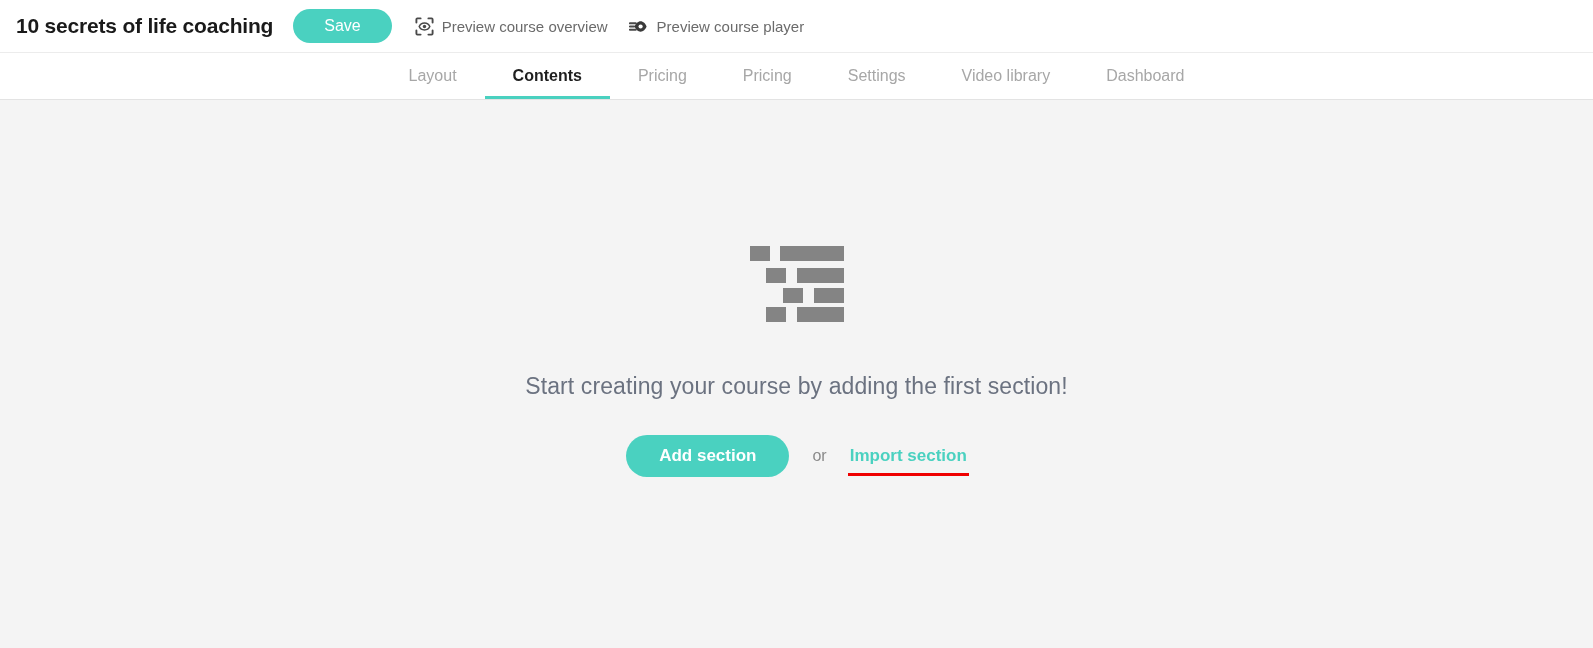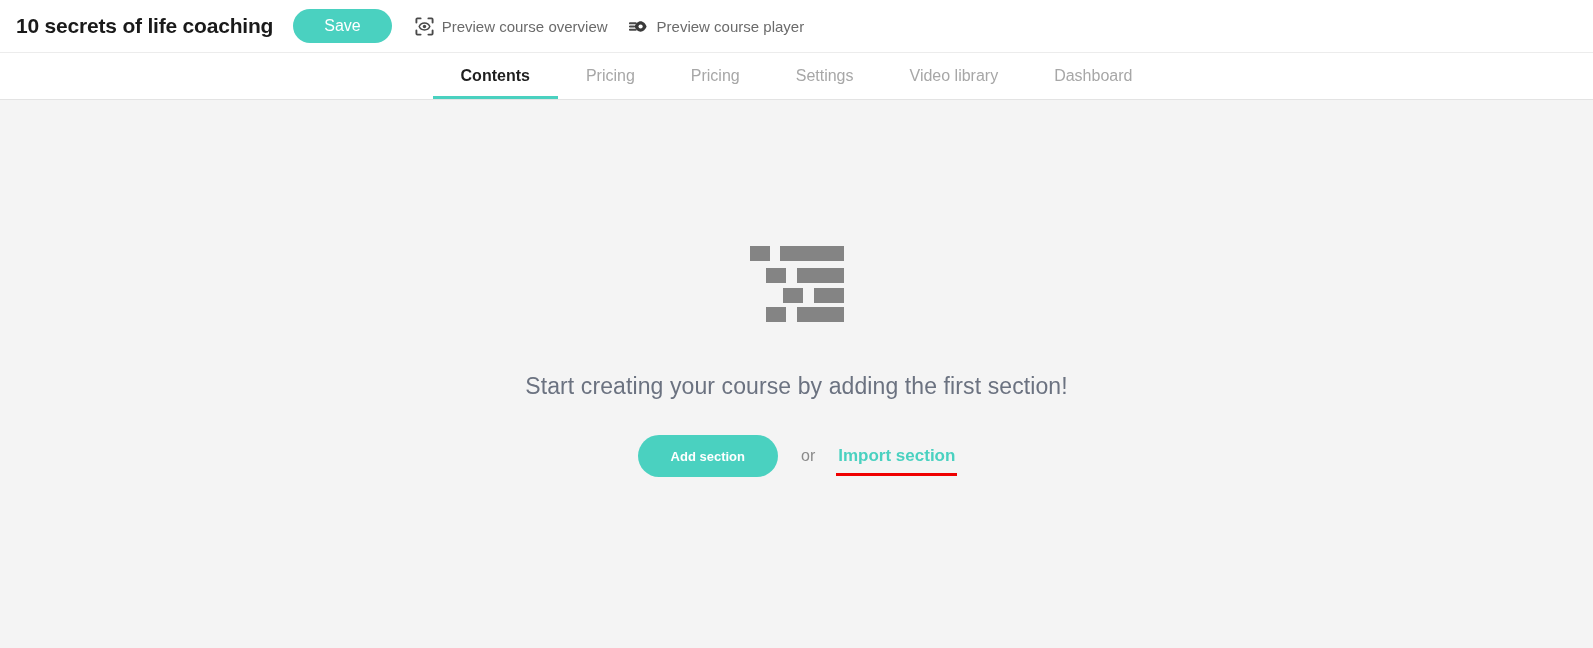--- a/index.html
+++ b/index.html
@@ -173,21 +173,21 @@
   }
 
   .add-section-button {
     background: #4ad1c0;
     color: #ffffff;
     border: none;
     border-radius: 22px;
     height: 42px;
     padding: 0 33px;
     font-family: "Liberation Sans", sans-serif;
-    font-size: 13px;
+    font-size: 17px;
     font-weight: 700;
     cursor: pointer;
     white-space: nowrap;
   }
 
   .or-text {
     margin: 0 23px;
     font-size: 16px;
     color: #8a8a8a;
     white-space: nowrap;
@@ -246,20 +246,21 @@
           <path d="M11.6 3.3c-2.6 0-5 2.4-6 5.2 1 2.8 3.4 5.2 6 5.2s5-2.4 6-5.2c-1-2.8-3.4-5.2-6-5.2z" fill="#3a3a3a"></path>
           <circle cx="11.6" cy="8.5" r="2.1" fill="#ffffff"></circle>
         </svg>
       </span>
       <span>Preview course player</span>
     </div>
 
   </div>
 
   <div class="tabbar">
+    <button class="tab">Layout</button>
     <button class="tab active">Contents</button>
     <button class="tab">Pricing</button>
     <button class="tab">Pricing</button>
     <button class="tab">Settings</button>
     <button class="tab">Video library</button>
     <button class="tab">Dashboard</button>
   </div>
 
   <div class="content">
 

